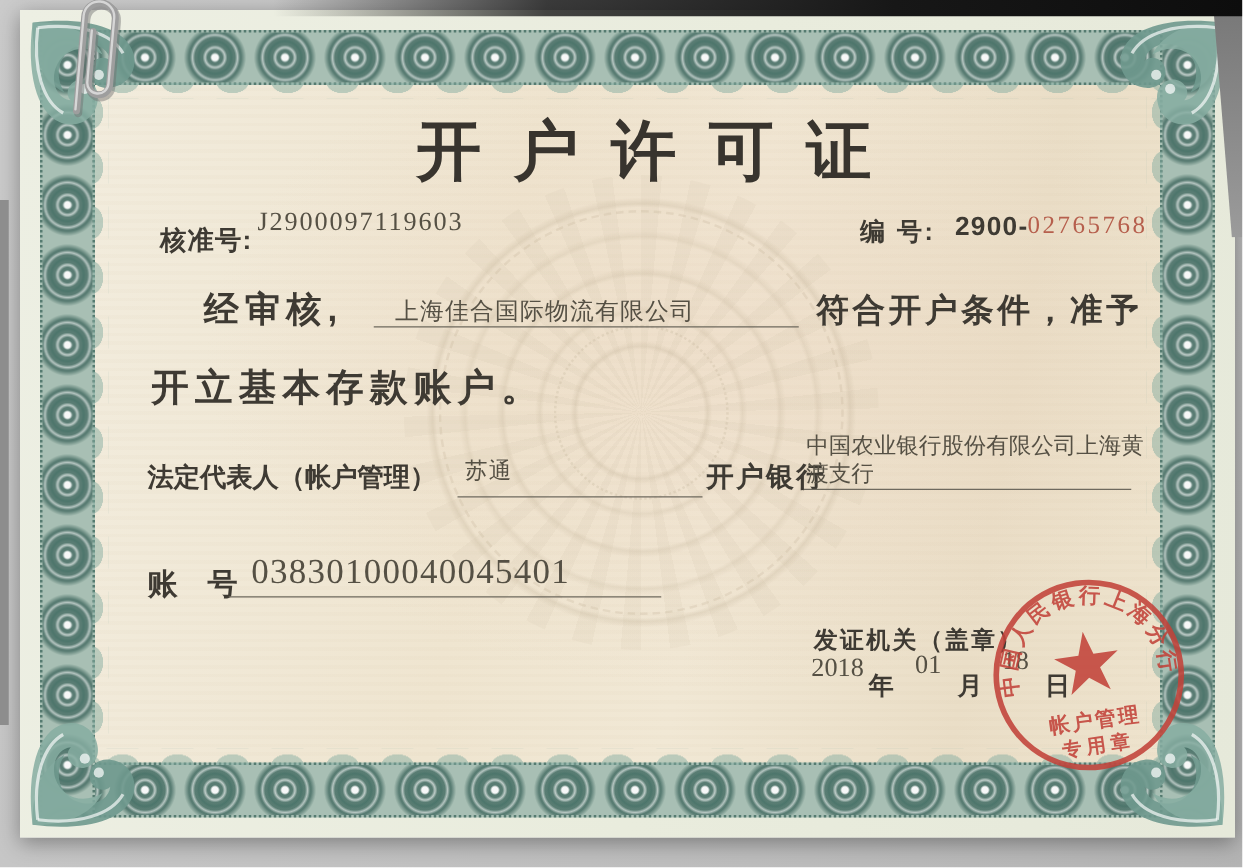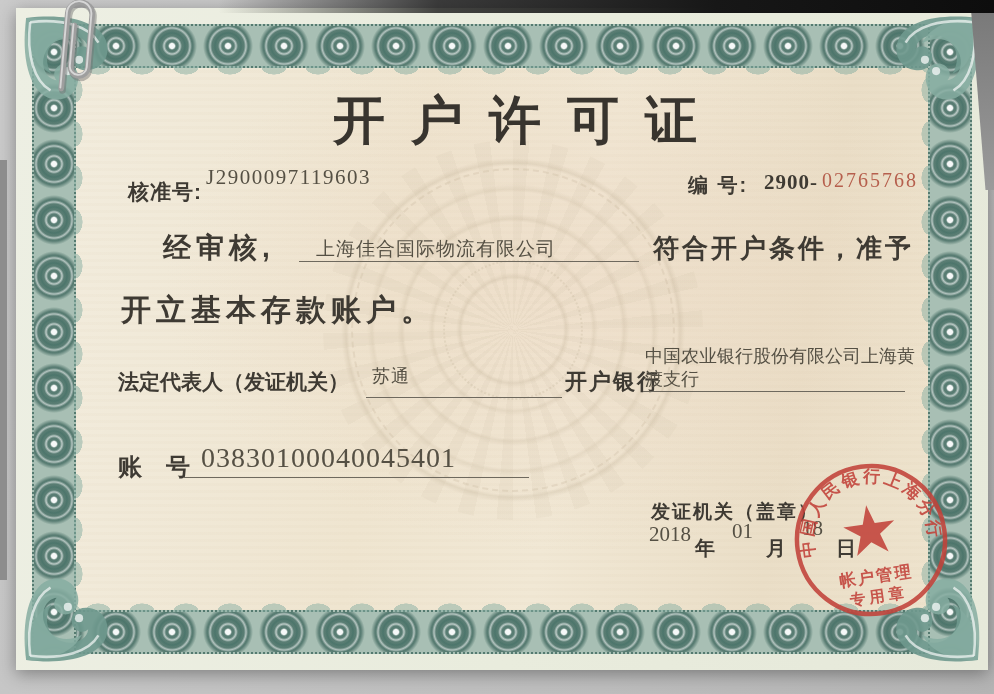--- a/index.html
+++ b/index.html
@@ -147,31 +147,31 @@
     </svg>
 
     <div class="content">
 
       <div class="t title">开户许可证</div>
 
       <span class="t lbl" style="left:112px;top:170px;font-size:21px;letter-spacing:1px;">核准号:</span>
       <span class="t val" style="left:190px;top:157px;font-size:21px;letter-spacing:1.5px;">J2900097119603</span>
 
       <span class="t lbl" style="left:672px;top:164px;font-size:20px;letter-spacing:2px;">编 号:</span>
-      <span class="t lbl" style="left:748px;top:162px;font-size:21px;letter-spacing:1px;font-family:Liberation Serif, serif;">2900-</span>
+      <span class="t lbl" style="left:748px;top:162px;font-size:21px;letter-spacing:1px;">2900-</span>
       <span class="t val" style="left:806px;top:161px;font-size:20px;letter-spacing:2px;color:#b65f4d;">02765768</span>
 
       <span class="t lbl" style="left:147px;top:221px;font-size:28px;letter-spacing:5px;">经审核,</span>
       <span class="t val" style="left:300px;top:228px;font-size:19px;letter-spacing:1px;">上海佳合国际物流有限公司</span>
       <div class="uline" style="left:283px;top:253px;width:340px;"></div>
       <span class="t lbl" style="left:637px;top:223px;font-size:26px;letter-spacing:3px;">符合开户条件，准予</span>
 
       <span class="t lbl" style="left:105px;top:282px;font-size:30px;letter-spacing:5px;">开立基本存款账户。</span>
 
-      <span class="t lbl" style="left:102px;top:360px;font-size:21px;">法定代表人（发证机关）</span>
+      <span class="t lbl" style="left:102px;top:360px;font-size:21px;">法定代表人（帐户管理）</span>
       <span class="t val" style="left:356px;top:356px;font-size:18px;letter-spacing:1px;">苏通</span>
       <div class="uline" style="left:350px;top:389px;width:196px;"></div>
 
       <span class="t lbl" style="left:549px;top:359px;font-size:22px;letter-spacing:2px;">开户银行</span>
       <span class="t val" style="left:629px;top:336px;font-size:18px;">中国农业银行股份有限公司上海黄</span>
       <span class="t val" style="left:629px;top:359px;font-size:18px;">渡支行</span>
       <div class="uline" style="left:627px;top:383px;width:262px;"></div>
 
       <span class="t lbl" style="left:102px;top:443px;font-size:24px;">账　号</span>
       <span class="t val" style="left:185px;top:434px;font-size:28px;letter-spacing:1px;">03830100040045401</span>

